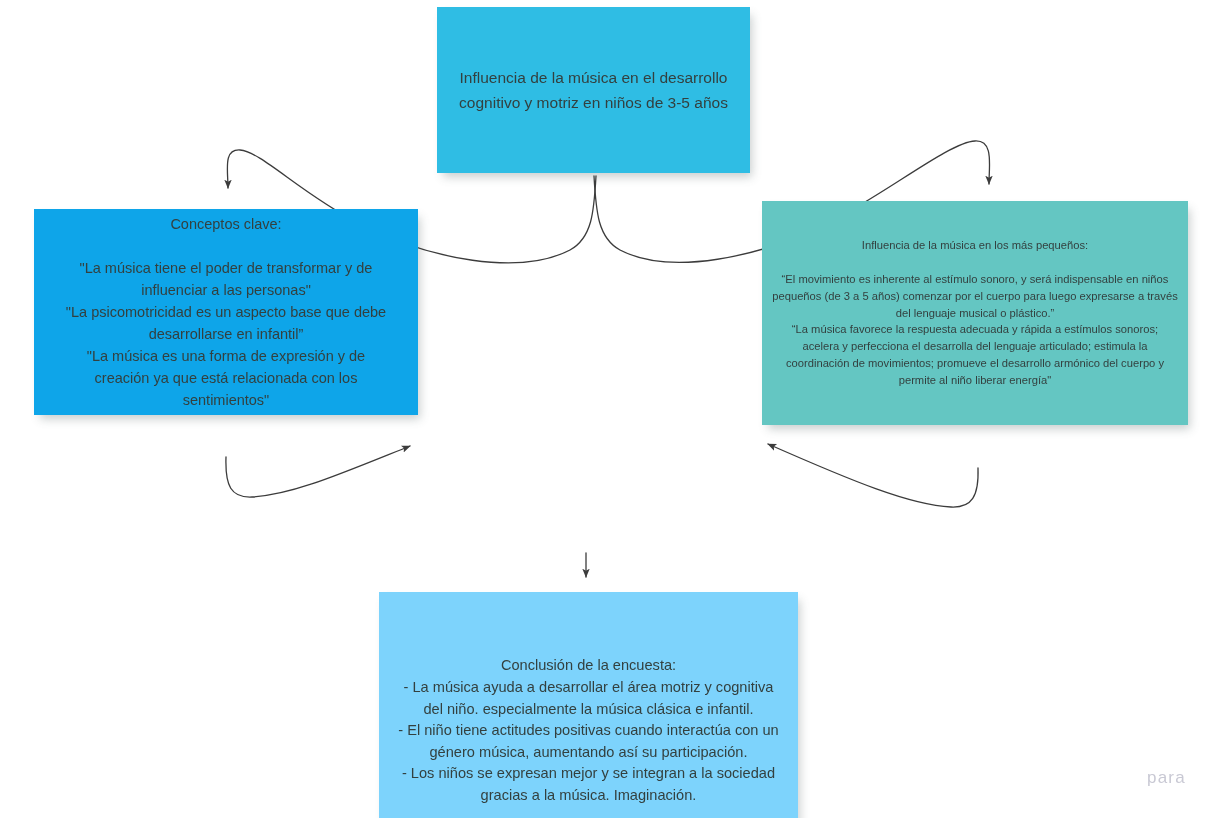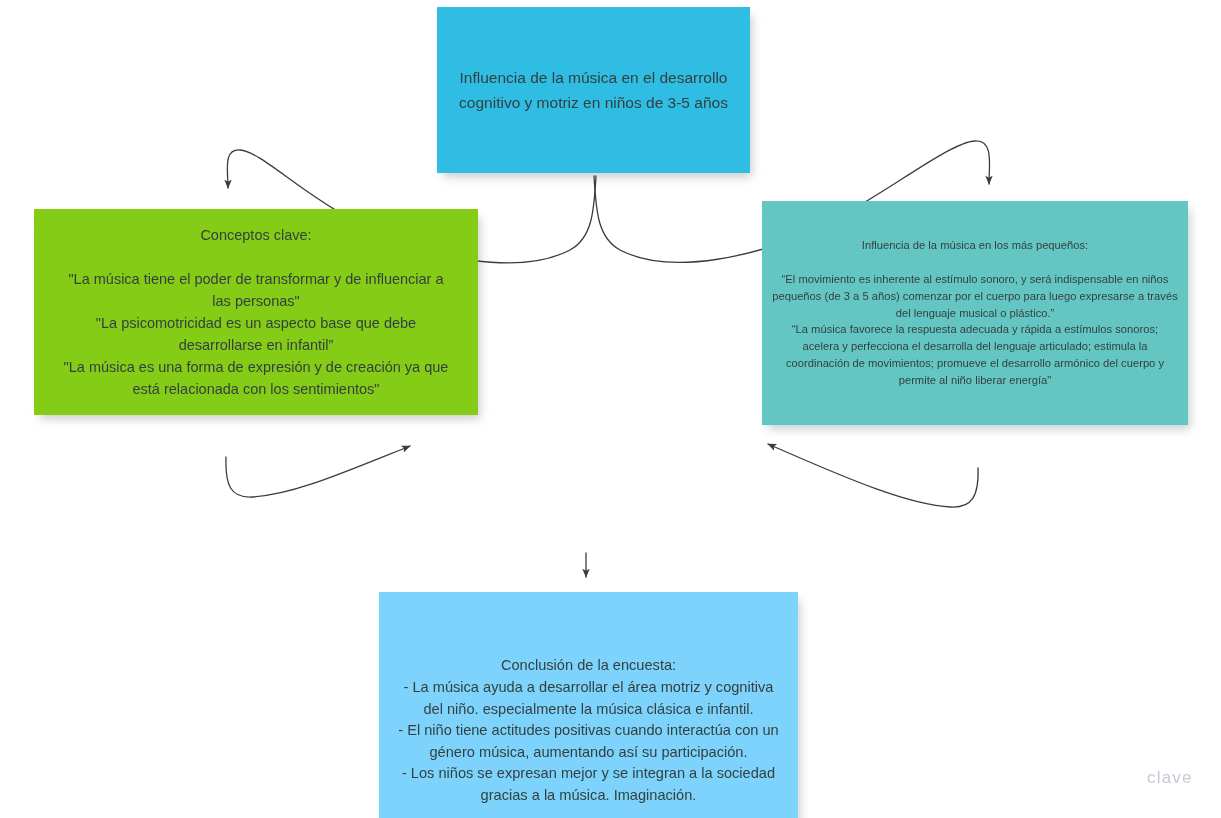--- a/index.html
+++ b/index.html
@@ -53,23 +53,23 @@
     height: 166px;
     background: #2fbde4;
     font-size: 15.5px;
     padding: 0 22px;
     line-height: 1.62;
   }
 
   .card-left {
     left: 34px;
     top: 209px;
-    width: 444px;
+    width: 384px;
     height: 206px;
-    background: #84cc16;
+    background: #0ea5e9;
     font-size: 14.5px;
     padding: 0 24px;
     line-height: 1.52;
   }
 
   .card-right {
     left: 762px;
     top: 201px;
     width: 426px;
     height: 224px;
@@ -183,15 +183,15 @@
   </div>
 
 
   <div class="card card-conclusion">
     <div class="card-text">Conclusión de la encuesta:
 - La música ayuda a desarrollar el área motriz y cognitiva del niño. especialmente la música clásica e infantil.
 - El niño tiene actitudes positivas cuando interactúa con un género música, aumentando así su participación.
 - Los niños se expresan mejor y se integran a la sociedad gracias a la música. Imaginación.</div>
   </div>
 
-  <div id="watermark">clave</div>
+  <div id="watermark">para</div>
 
 </div>
 
 </body></html>

